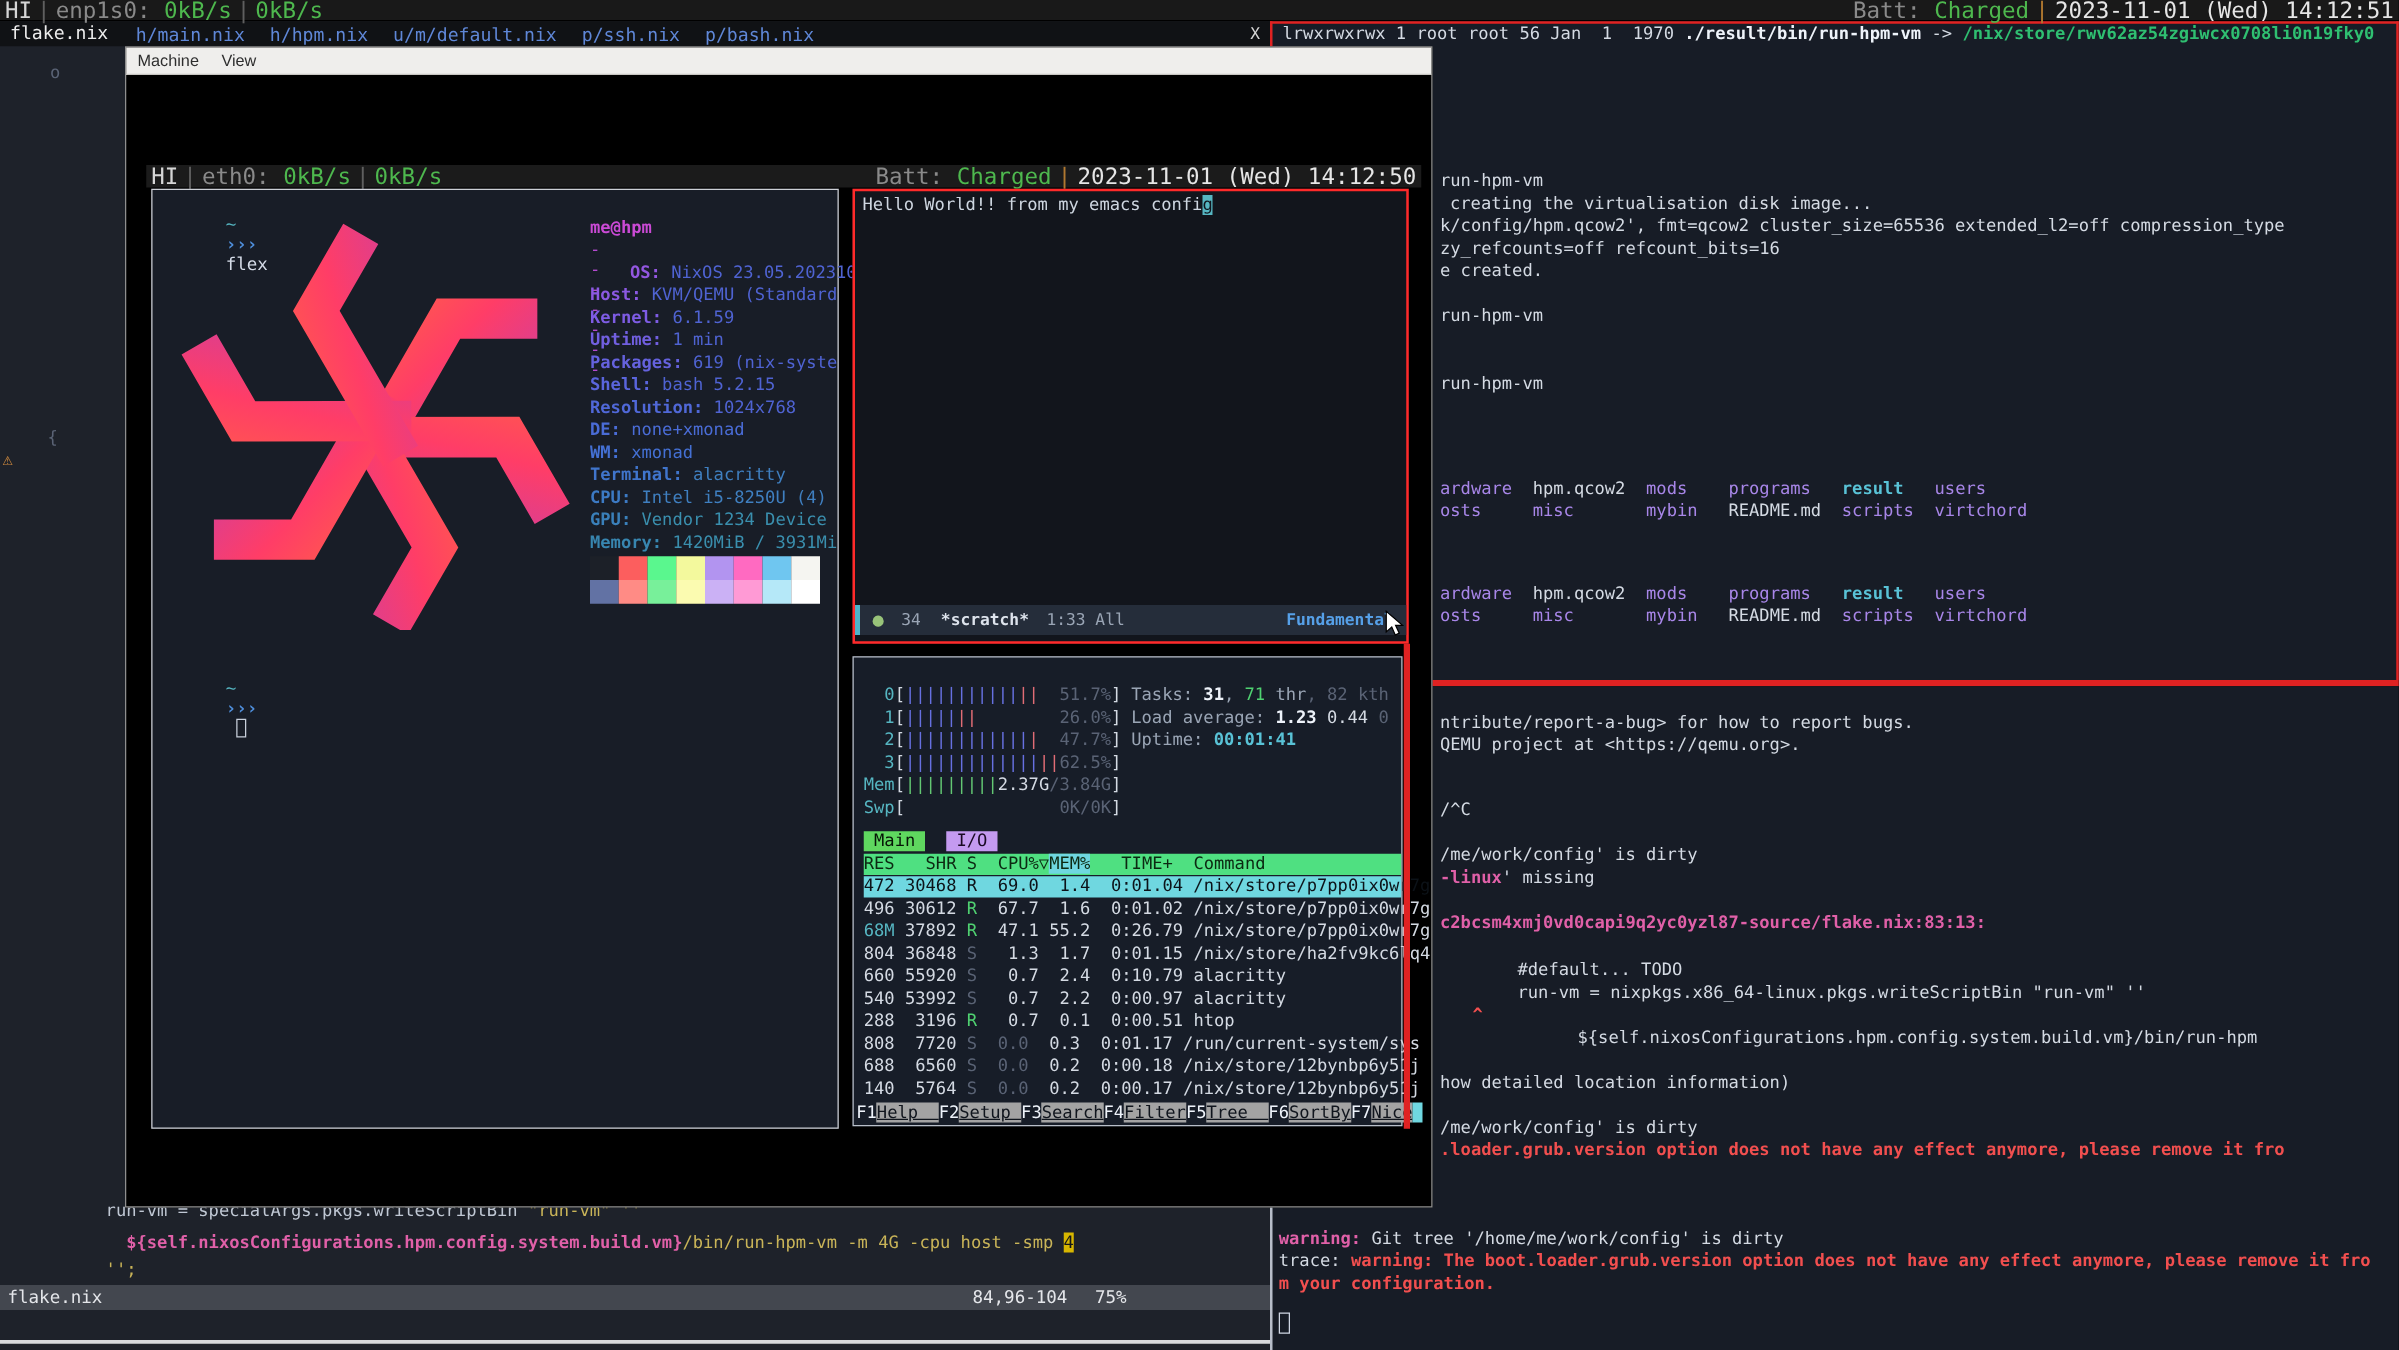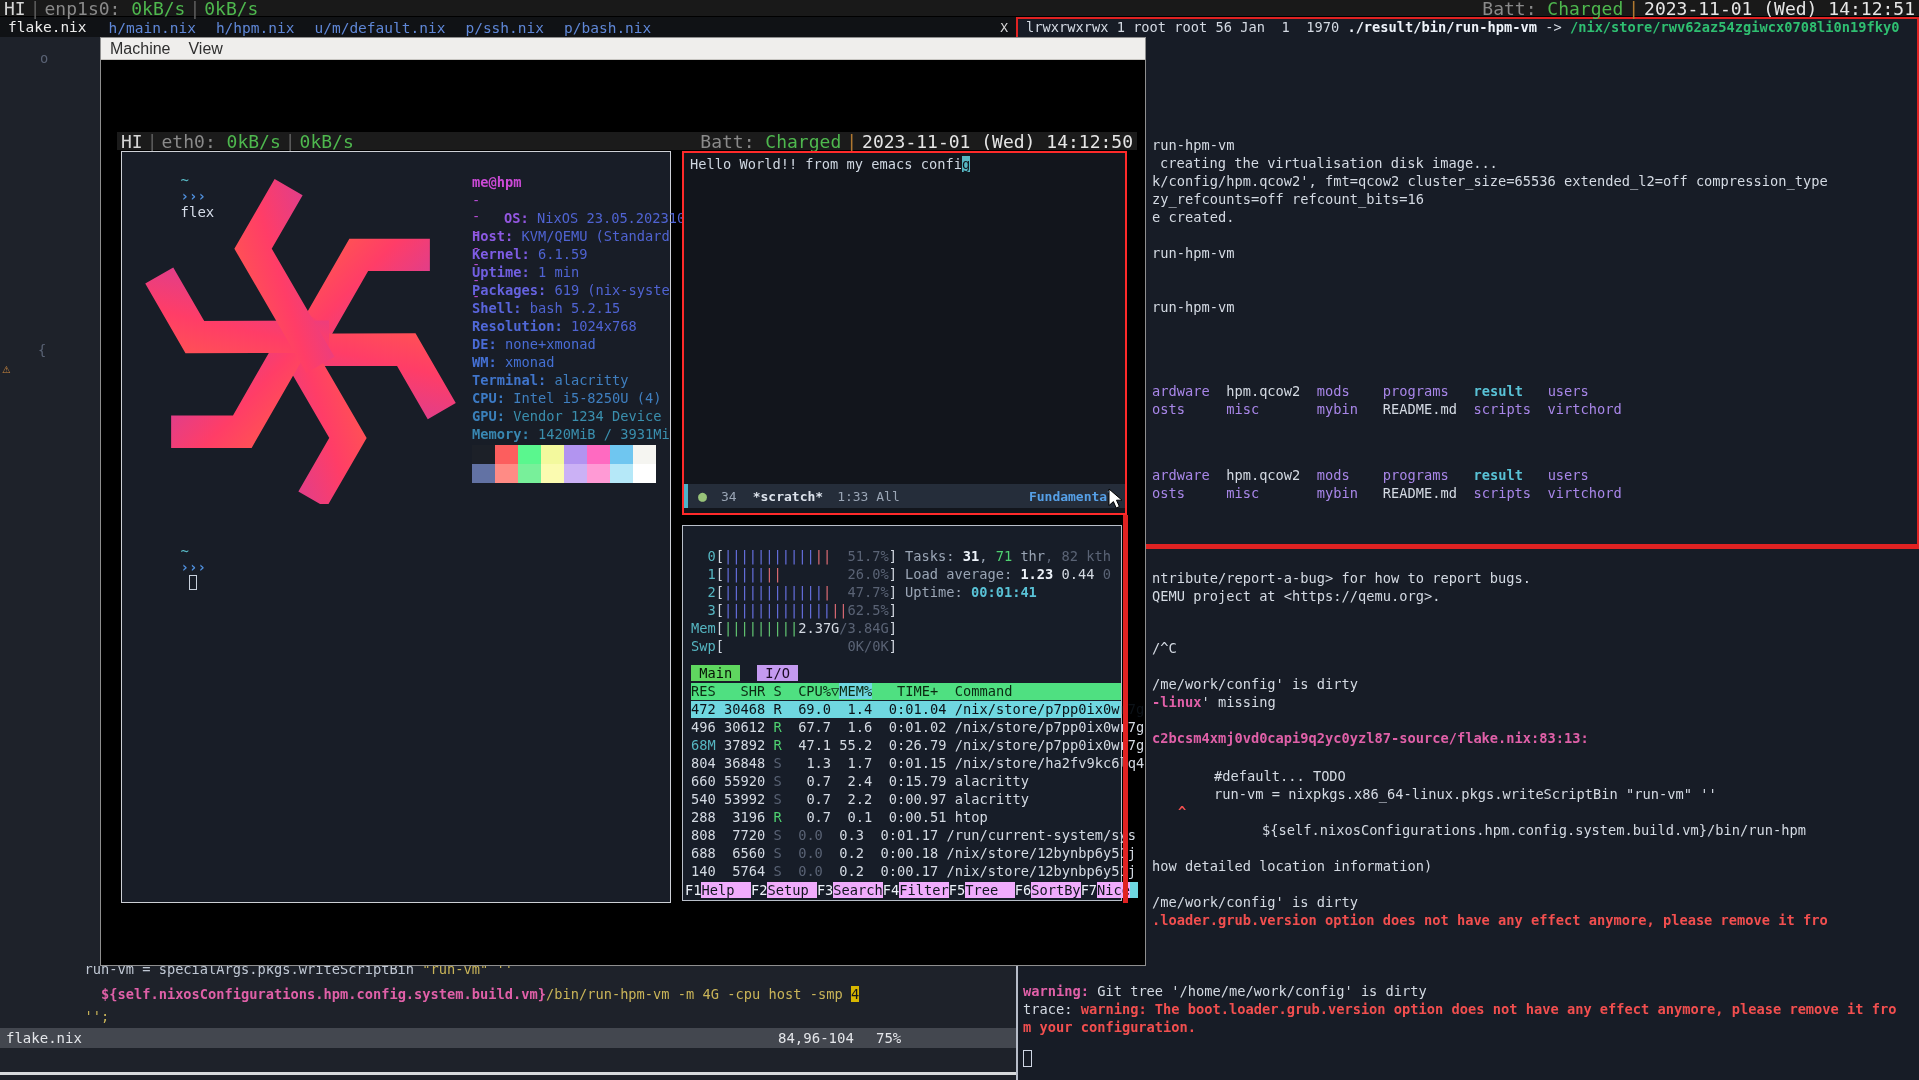--- a/index.html
+++ b/index.html
@@ -13,37 +13,37 @@
   .sg-wh{color:#d4dae3;} .sg-wh2{color:#c0c8d4;} .sg-whb{color:#eef3fa;font-weight:bold;}
   .sg-dim{color:#5a6375;} .sg-lbl{color:#9aa5b5;}
   .sg-grn{color:#4fd171;} .sg-grnb{color:#2fbf71;font-weight:bold;}
   .sg-cyn{color:#56b6c2;} .sg-cynb{color:#59c2d6;font-weight:bold;}
   .sg-pur{color:#a886e8;} .sg-pnkb{color:#e060a8;font-weight:bold;} .sg-redb{color:#f24f4f;font-weight:bold;}
   .sg-yel{color:#c9b458;} .sg-org{color:#d08a3e;}
   .sg-blk{color:#0c1218;}
   .sg-barb{color:#6670e0;} .sg-barr{color:#e06c75;} .sg-barg{color:#63c773;} .sg-sp{color:transparent;}
   .sg-cursor-yel{background:#d7b600;color:#14161a;}
   .sg-cur-cyn{background:#6fd7e0;color:#6fd7e0;}
-  .sg-fk{color:#eef3fa;} .sg-fn{background:#f0abfc;color:#10151d;}
+  .sg-fk{color:#eef3fa;} .sg-fn{background:#a3a3a3;color:#10151d;text-decoration:underline;}
   .sg-hdr{color:#0c2912;} .sg-hdrsel{background:#6fd7e0;color:#0c2912;}
   .sg-tab-main{background:#5fd75f;color:#071507;text-align:right;} .sg-tab-io{background:#c49af0;color:#1a0a24;}
   .row-hdr{background:#4fe081;width:430px;}
   .row-sel{background:#6fd7e0;width:430px;}
   
   .statusbar{position:absolute;display:flex;align-items:center;font-size:18px;background:#191919;color:#8a8a8a;}
   .statusbar .grow{flex:1;}
   .sb-wh{color:#d6d6d6;} .sb-grn{color:#4eb84e;} .sb-sep{color:#5f5f5f;padding:0 4px;}
   .sb-osep{color:#b07830;padding:0 5px;} .sb-date{color:#e6e6e6;}
   
   .tab{color:#5f87d7;font-size:14.5px;margin-right:20px;}
   .tab-active{color:#ececec;font-size:14.5px;margin-right:22px;}
   
   #qemu{position:absolute;left:100px;top:37px;width:1046px;height:929px;background:#000;border:1px solid #8f8f8f;z-index:5;}
   #qemu-menubar{position:absolute;left:0;top:0;width:100%;height:22px;background:#efeeec;border-bottom:1px solid #c8c6c2;display:flex;align-items:center;}
-  .menu-item{font-family:"Liberation Sans",sans-serif;font-size:16px;color:#2e2e2e;padding:0 9px;}
+  .menu-item{font-family:"Liberation Sans",sans-serif;font-size:13px;color:#2e2e2e;padding:0 9px;}
   
   #vm-term{position:absolute;left:20px;top:113px;width:550px;height:752px;background:#181d27;border:1px solid #cdd0d6;}
   #vm-emacs{position:absolute;left:581px;top:113px;width:445px;height:364px;background:#12151c;border:2px solid #ff2a2a;}
   #vm-htop{position:absolute;left:581px;top:487px;width:440px;height:376px;background:#171d28;border:1px solid #b9bfc9;}
   .vm-redstrip{position:absolute;left:1022px;top:477px;width:5px;height:388px;background:#e02222;}
   
   #emacs-text{position:absolute;left:6px;top:3px;font-size:13.7px;color:#ced6e0;white-space:pre;}
   #emacs-cursor{background:#56b6c2;color:#10151d;}
   #emacs-modeline{position:absolute;left:0;bottom:5px;width:100%;height:24px;background:#252d3a;display:flex;align-items:center;font-size:13px;color:#9aa5b5;}
   #emacs-modeline .bar{width:4px;height:24px;background:#4fb4c9;margin-right:10px;}
@@ -263,21 +263,21 @@
       <div class="tl " style="left: 8px; top: 112px;"><span class="sg-cyn">Swp</span><span class="sg-wh">[</span><span class="sg-sp">               </span><span class="sg-dim">0K/0K</span><span class="sg-wh">]</span></div>
       <div class="tl " style="left: 222px; top: 22px;"><span class="sg-lbl">Tasks: </span><span class="sg-whb">31</span><span class="sg-lbl">, </span><span class="sg-grn">71</span><span class="sg-lbl"> thr</span><span class="sg-dim">, 82 kth</span></div>
       <div class="tl " style="left: 222px; top: 40px;"><span class="sg-lbl">Load average: </span><span class="sg-whb">1.23 </span><span class="sg-wh">0.44 </span><span class="sg-dim">0</span></div>
       <div class="tl " style="left: 222px; top: 58px;"><span class="sg-lbl">Uptime: </span><span class="sg-cynb">00:01:41</span></div>
       <div class="tl " style="left: 8px; top: 139px;"><span class="sg-tab-main"> Main </span><span class="sg-sp">  </span><span class="sg-tab-io"> I/O </span></div>
       <div class="tl row-hdr" style="left: 8px; top: 157px;"><span class="sg-hdr">RES   SHR S  CPU%</span><span class="sg-hdr">▽</span><span class="sg-hdrsel">MEM%</span><span class="sg-hdr">   TIME+  Command</span></div>
       <div class="tl row-sel" style="left: 8px; top: 175px;"><span class="sg-blk">472 30468 R  69.0  1.4  0:01.04 /nix/store/p7pp0ix0wr7g</span></div>
       <div class="tl " style="left: 8px; top: 193px;"><span class="sg-wh">496 30612 </span><span class="sg-grn">R</span><span class="sg-wh">  67.7  1.6  0:01.02 /nix/store/p7pp0ix0wr7g</span></div>
       <div class="tl " style="left: 8px; top: 211px;"><span class="sg-cyn">68M</span><span class="sg-wh"> 37892 </span><span class="sg-grn">R</span><span class="sg-wh">  47.1 55.2  0:26.79 /nix/store/p7pp0ix0wr7g</span></div>
       <div class="tl " style="left: 8px; top: 229px;"><span class="sg-wh">804 36848 </span><span class="sg-dim">S</span><span class="sg-wh">   1.3  1.7  0:01.15 /nix/store/ha2fv9kc6lq4</span></div>
-      <div class="tl " style="left: 8px; top: 247px;"><span class="sg-wh">660 55920 </span><span class="sg-dim">S</span><span class="sg-wh">   0.7  2.4  0:15.79 alacritty</span></div>
+      <div class="tl " style="left: 8px; top: 247px;"><span class="sg-wh">660 55920 </span><span class="sg-dim">S</span><span class="sg-wh">   0.7  2.4  0:10.79 alacritty</span></div>
       <div class="tl " style="left: 8px; top: 265px;"><span class="sg-wh">540 53992 </span><span class="sg-dim">S</span><span class="sg-wh">   0.7  2.2  0:00.97 alacritty</span></div>
       <div class="tl " style="left: 8px; top: 283px;"><span class="sg-wh">288  3196 </span><span class="sg-grn">R</span><span class="sg-wh">   0.7  0.1  0:00.51 htop</span></div>
       <div class="tl " style="left: 8px; top: 301px;"><span class="sg-wh">808  7720 </span><span class="sg-dim">S</span><span class="sg-wh">  </span><span class="sg-dim">0.0</span><span class="sg-wh">  0.3  0:01.17 /run/current-system/sys</span></div>
       <div class="tl " style="left: 8px; top: 319px;"><span class="sg-wh">688  6560 </span><span class="sg-dim">S</span><span class="sg-wh">  </span><span class="sg-dim">0.0</span><span class="sg-wh">  0.2  0:00.18 /nix/store/12bynbp6y51j</span></div>
       <div class="tl " style="left: 8px; top: 337px;"><span class="sg-wh">140  5764 </span><span class="sg-dim">S</span><span class="sg-wh">  </span><span class="sg-dim">0.0</span><span class="sg-wh">  0.2  0:00.17 /nix/store/12bynbp6y51j</span></div>
       <div class="tl " style="left: 2px; top: 356px;"><span class="sg-fk">F1</span><span class="sg-fn">Help  </span><span class="sg-fk">F2</span><span class="sg-fn">Setup </span><span class="sg-fk">F3</span><span class="sg-fn">Search</span><span class="sg-fk">F4</span><span class="sg-fn">Filter</span><span class="sg-fk">F5</span><span class="sg-fn">Tree  </span><span class="sg-fk">F6</span><span class="sg-fn">SortBy</span><span class="sg-fk">F7</span><span class="sg-fn">Nice</span><span class="sg-cur-cyn"> </span></div>
     </div>
   <div class="vm-redstrip"></div>
 </div>
 

